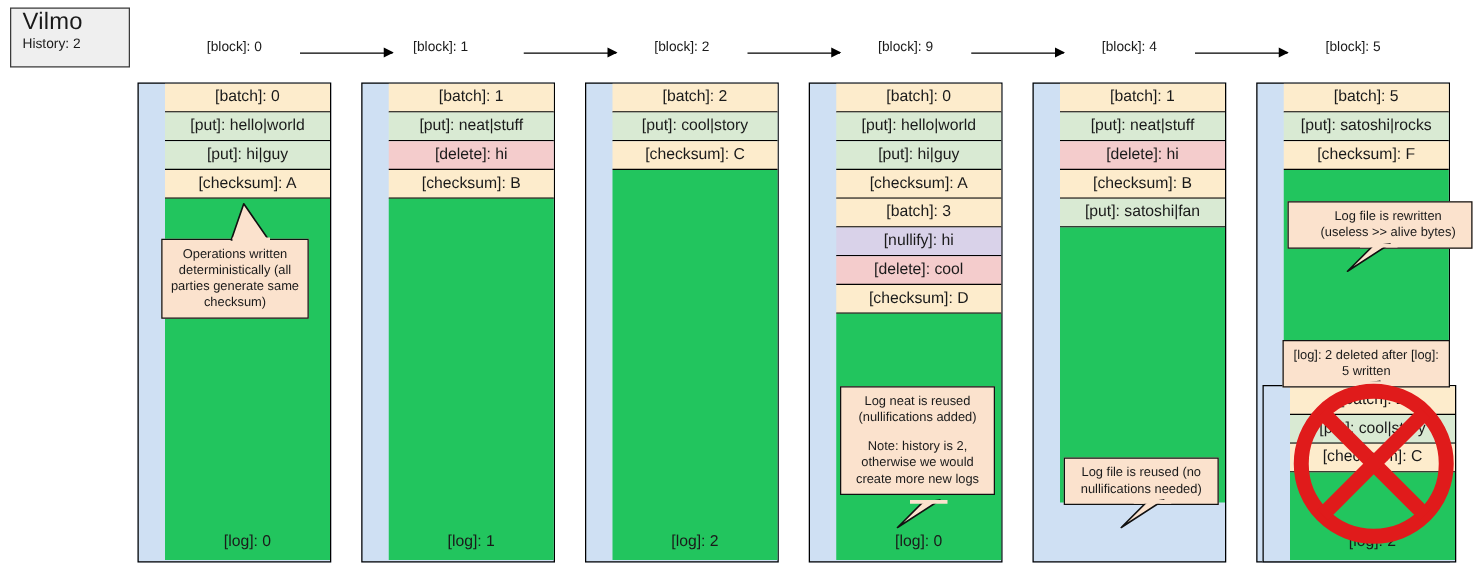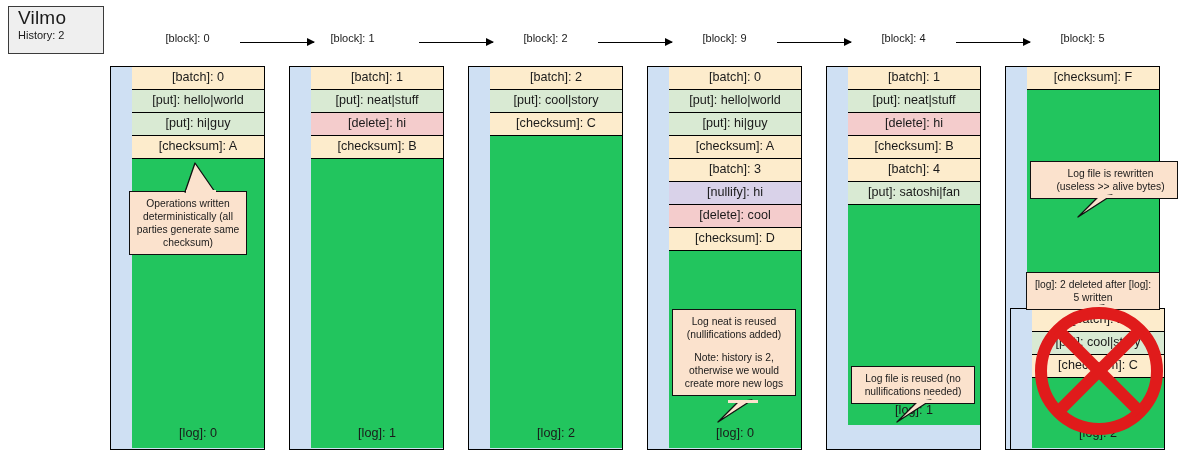--- a/index.html
+++ b/index.html
@@ -212,28 +212,29 @@
     <div class="block-head" style="left: 826px; width: 155px;">[block]: 4</div>
     <div class="arrow" style="left: 956px; width: 74px;">
       <span class="shaft"></span>
       <span class="head"></span>
     </div>
     <div class="column" style="left: 826px; height: 384px;">
       <div class="row c-tan">[batch]: 1</div>
       <div class="row c-green">[put]: neat|stuff</div>
       <div class="row c-red">[delete]: hi</div>
       <div class="row c-tan">[checksum]: B</div>
-      <div class="row c-tan">[batch]: 4</div>
       <div class="row c-green">[put]: satoshi|fan</div>
       <div class="col-body" style="height: 220px;">
         <div class="log-label">[log]: 1</div>
       </div>
     </div>
     <div class="block-head" style="left: 1005px; width: 155px;">[block]: 5</div>
     <div class="column" style="left: 1005px; height: 384px;">
+      <div class="row c-tan">[batch]: 5</div>
+      <div class="row c-green">[put]: satoshi|rocks</div>
       <div class="row c-tan">[checksum]: F</div>
       <div class="col-body" style="height: 312px;">
         <div class="log-label">[log]: 5</div>
       </div>
     </div>
   </div>
 
 <div class="callout" id="callout-b0" style="left:129px; top:191px; width:118px;">
   <p>Operations written deterministically (all parties generate same checksum)</p>
 </div>

